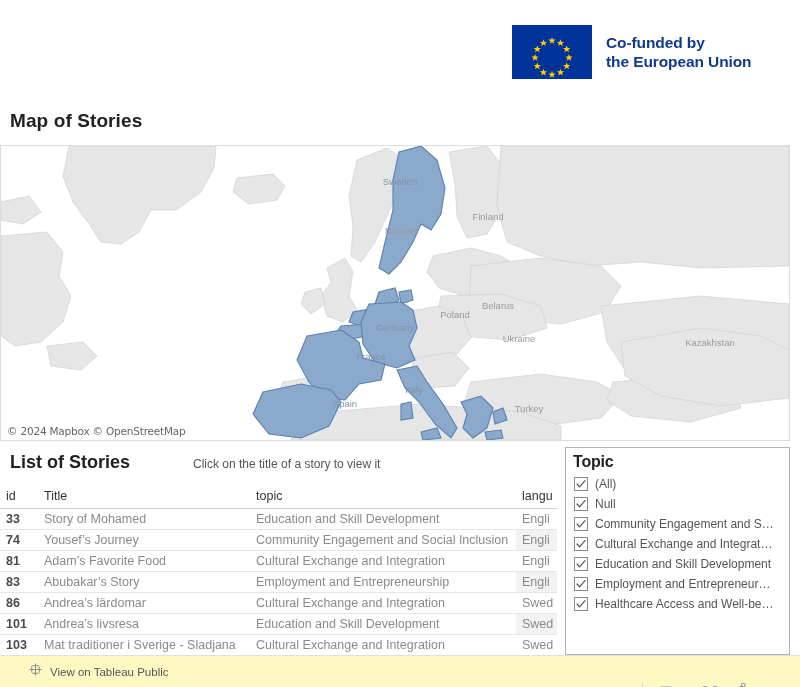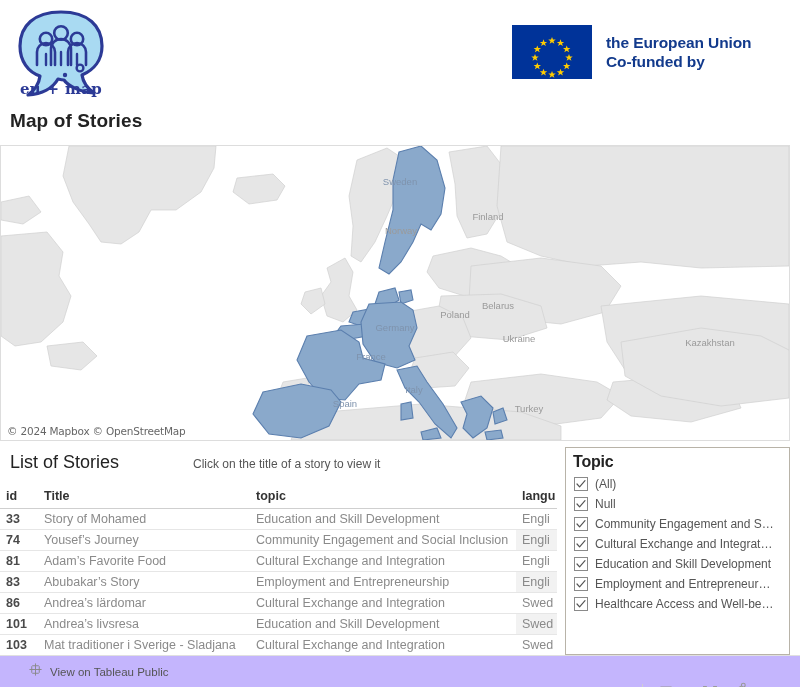--- a/index.html
+++ b/index.html
@@ -29,27 +29,27 @@
   .map-wrap{position:absolute;left:0;top:145px;width:790px;height:296px;background:#fdba74;
             border:1px solid #ddd;box-sizing:border-box;overflow:hidden;}
   .map-svg{position:absolute;left:0;top:0;width:788px;height:294px;display:block;}
   .map-attrib{position:absolute;left:6px;bottom:3px;font-size:10.5px;color:#666;
               font-family:"DejaVu Sans",sans-serif;letter-spacing:-0.2px;}
   .map-label{font-size:9.5px;fill:#9a9a9a;font-family:"Liberation Sans",sans-serif;}
   .map-label-on{font-size:9.5px;fill:#7f93ad;font-family:"Liberation Sans",sans-serif;}
 
   
   .list-head{position:absolute;left:0;top:449px;width:560px;height:34px;}
-  .list-title{position:absolute;left:10px;top:3px;font-size:18px;font-weight:400;color:#222;}
+  .list-title{position:absolute;left:10px;top:3px;font-size:18px;font-weight:700;color:#222;}
   .list-subtitle{position:absolute;left:193px;top:8px;font-size:12px;color:#555;}
 
   .table-wrap{position:absolute;left:0;top:487px;width:557px;height:168px;overflow:hidden;background:#fff;}
   table.stories{border-collapse:collapse;width:760px;table-layout:fixed;font-size:12.5px;}
   table.stories th{
-    text-align:left;font-weight:700;color:#333;font-size:12.5px;
+    text-align:left;font-weight:400;color:#333;font-size:12.5px;
     padding:2px 6px 5px 6px;border-bottom:1px solid #cfcfcf;background:#fff;
   }
   table.stories td{
     color:#8a8a8a;padding:3px 6px;border-bottom:1px solid #e6e6e6;
     white-space:nowrap;overflow:hidden;
   }
   table.stories td.id{color:#4a4a4a;font-weight:600;}
   table.stories tr.alt td.lang{background:#f2f2f2;}
   col.c-id{width:38px;}
   col.c-title{width:212px;}
@@ -60,59 +60,38 @@
   .topic-panel{position:absolute;left:565px;top:447px;width:225px;height:208px;
                background:#fff;border:1px solid #b8b3a8;box-sizing:border-box;}
   .topic-title{font-size:16px;font-weight:bold;color:#222;padding:5px 0 3px 7px;letter-spacing:-0.2px;}
   .topic-item{display:flex;align-items:center;height:20px;padding-left:8px;}
   .cbx{width:12px;height:12px;border:1px solid #8a8a8a;background:#fff;flex:0 0 auto;
        position:relative;margin-right:7px;}
   .cbx svg{position:absolute;left:1px;top:1px;}
   .topic-label{font-size:12px;color:#555;white-space:nowrap;overflow:hidden;text-overflow:ellipsis;}
 
   
-  .toolbar{position:absolute;left:0;bottom:0;width:800px;height:32px;background:#c4b5fd;
+  .toolbar{position:absolute;left:0;bottom:0;width:800px;height:32px;background:#fef9c3;
            border-top:1px solid #e0e0e0;display:flex;align-items:center;box-sizing:border-box;}
   .tb-left{display:flex;align-items:center;margin-left:28px;}
   .tb-brand-label{font-size:11.5px;color:#555;margin-left:7px;font-family:"Liberation Sans",sans-serif;}
   .tb-right{margin-left:auto;display:flex;align-items:center;margin-right:14px;margin-top:40px;}
   .tb-btn{width:30px;height:26px;display:flex;align-items:center;justify-content:center;}
   .tb-caret{width:14px;height:26px;display:flex;align-items:center;justify-content:center;}
   .tb-div{width:1px;height:16px;background:#cfcfcf;margin:0 8px;}
   .tb-share{display:flex;align-items:center;margin-left:6px;}
   .tb-share-label{font-size:12.5px;color:#555;margin-left:5px;}
 </style>
 </head>
 <body>
 
 <div class="viz">
 
   <div class="header">
 
-    <div class="logo">
-      <svg viewBox="0 0 106 100" width="106" height="100" aria-hidden="true">
-        <path d="M53 6 C26 6 12 20 12 40 C12 55 20 66 32 70 C31 78 27 84 20 89
-                 C34 88 45 82 50 73 C52 73.5 54 74 56 74
-                 C60 80 72 86 86 87 C79 82 75 76 74 69
-                 C86 64 94 54 94 40 C94 20 80 6 53 6 Z" fill="#a9daf2" stroke="#2c3a96" stroke-width="3.2" stroke-linejoin="round"></path>
-        <circle cx="38" cy="33" r="6.2" fill="none" stroke="#2c3a96" stroke-width="2.6"></circle>
-        <circle cx="53" cy="27" r="6.8" fill="none" stroke="#2c3a96" stroke-width="2.6"></circle>
-        <circle cx="69" cy="33" r="6.2" fill="none" stroke="#2c3a96" stroke-width="2.6"></circle>
-        <path d="M29 59 L29 46 a9 9 0 0 1 18 0 L47 59" fill="none" stroke="#2c3a96" stroke-width="2.6" stroke-linecap="round"></path>
-        <path d="M43 59 L43 43 a10 10 0 0 1 20 0 L63 59" fill="none" stroke="#2c3a96" stroke-width="2.6" stroke-linecap="round"></path>
-        <path d="M60 59 L60 46 a9 9 0 0 1 18 0 L78 59" fill="none" stroke="#2c3a96" stroke-width="2.6" stroke-linecap="round"></path>
-        <line x1="38" y1="48" x2="38" y2="59" stroke="#2c3a96" stroke-width="2.4" stroke-linecap="round"></line>
-        <line x1="53" y1="46" x2="53" y2="59" stroke="#2c3a96" stroke-width="2.4" stroke-linecap="round"></line>
-        <line x1="69" y1="48" x2="69" y2="59" stroke="#2c3a96" stroke-width="2.4" stroke-linecap="round"></line>
-        <circle cx="72" cy="62" r="3.4" fill="none" stroke="#2c3a96" stroke-width="2.4"></circle>
-        <circle cx="57" cy="69" r="2.2" fill="#2c3a96"></circle>
-      </svg>
-      <div style="position:absolute;left:0;top:74px;width:106px;text-align:center;
-                  font-family:'DejaVu Serif',serif;font-weight:bold;font-size:15px;color:#2c3a96;letter-spacing:0.3px;">eu + map</div>
-    </div>
 
     <div class="eu-flag-block">
       <div class="eu-flag">
         <svg viewBox="0 0 80 54" width="80" height="54">
           <g fill="#FFCC00">
             <g id="stars"></g>
           </g>
           <g fill="#FFCC00" id="eustars">
             <polygon points="40,12 41,14.6 43.7,14.6 41.5,16.2 42.4,18.8 40,17.2 37.6,18.8 38.5,16.2 36.3,14.6 39,14.6"></polygon>
             <polygon points="48.5,14.3 49.5,16.9 52.2,16.9 50,18.5 50.9,21.1 48.5,19.5 46.1,21.1 47,18.5 44.8,16.9 47.5,16.9"></polygon>
@@ -123,22 +102,22 @@
             <polygon points="40,46 41,48.6 43.7,48.6 41.5,50.2 42.4,52.8 40,51.2 37.6,52.8 38.5,50.2 36.3,48.6 39,48.6"></polygon>
             <polygon points="31.5,43.7 32.5,46.3 35.2,46.3 33,47.9 33.9,50.5 31.5,48.9 29.1,50.5 30,47.9 27.8,46.3 30.5,46.3"></polygon>
             <polygon points="25.3,37.5 26.3,40.1 29,40.1 26.8,41.7 27.7,44.3 25.3,42.7 22.9,44.3 23.8,41.7 21.6,40.1 24.3,40.1"></polygon>
             <polygon points="23,29 24,31.6 26.7,31.6 24.5,33.2 25.4,35.8 23,34.2 20.6,35.8 21.5,33.2 19.3,31.6 22,31.6"></polygon>
             <polygon points="25.3,20.5 26.3,23.1 29,23.1 26.8,24.7 27.7,27.3 25.3,25.7 22.9,27.3 23.8,24.7 21.6,23.1 24.3,23.1"></polygon>
             <polygon points="31.5,14.3 32.5,16.9 35.2,16.9 33,18.5 33.9,21.1 31.5,19.5 29.1,21.1 30,18.5 27.8,16.9 30.5,16.9"></polygon>
           </g>
         </svg>
       </div>
       <div class="eu-text">
+        <div>Co-funded by</div>
         <div>the European Union</div>
-        <div>Co-funded by</div>
       </div>
     </div>
 
     <div class="title-row">
       <div class="page-title">Map of Stories</div>
     </div>
   </div>
 
   <div class="map-wrap">
     <svg class="map-svg" viewBox="0 0 788 294" preserveAspectRatio="none">

